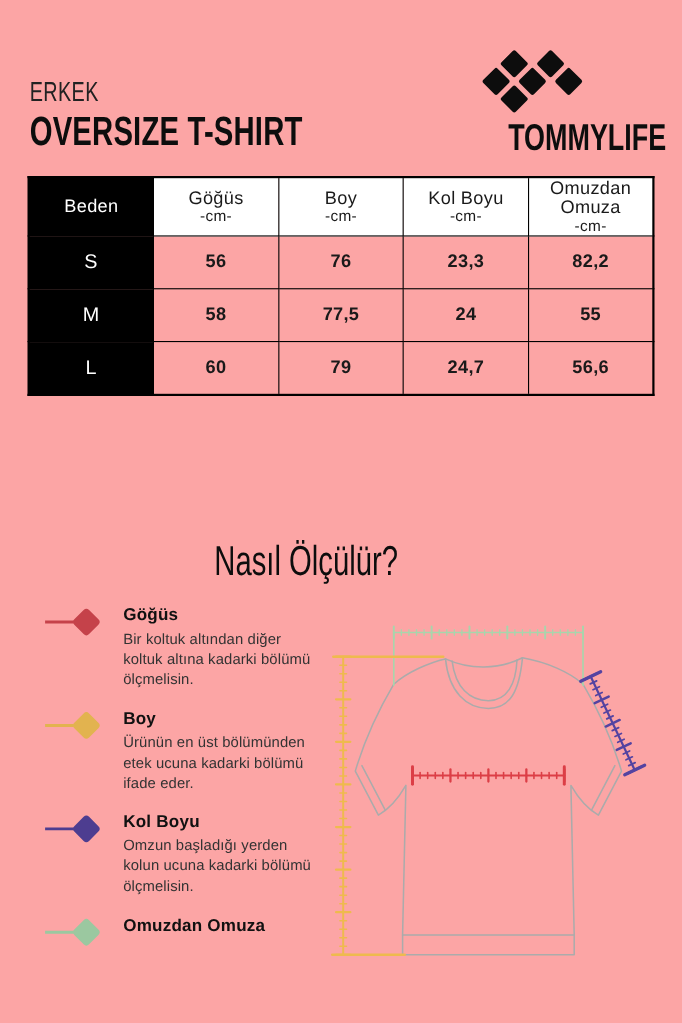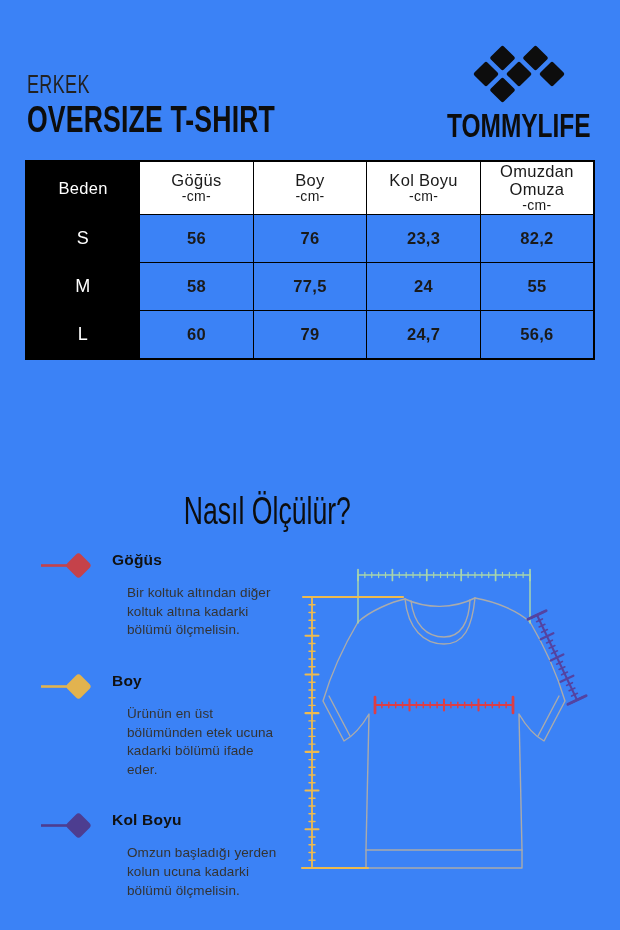--- a/index.html
+++ b/index.html
@@ -1,52 +1,52 @@
 <!DOCTYPE html>
 <html><head>
 <meta charset="utf-8">
 <style>
   html,body{margin:0;padding:0;background:#fff;}
-  .page{position:relative;width:620px;height:930px;background:#3b82f6;overflow:hidden;
+  .page{position:relative;width:620px;height:930px;background:#fca5a5;overflow:hidden;
         font-family:"Liberation Sans",sans-serif;color:#111;}
 
   
   .category{position:absolute;left:27px;top:70px;font-size:25px;font-weight:400;color:#222;
             transform:scaleX(.72);transform-origin:0 50%;letter-spacing:.5px;white-space:nowrap;}
   .product{position:absolute;left:27px;top:99px;font-size:37px;font-weight:700;color:#0d0d0d;
            transform:scaleX(.72);transform-origin:0 50%;letter-spacing:.2px;white-space:nowrap;}
   .brand{position:absolute;top:45px;right:16px;width:170px;display:flex;flex-direction:column;
-         align-items:center;gap:3px;}
+         align-items:flex-start;gap:3px;}
   .brand-name{font-size:34px;font-weight:700;color:#0d0d0d;transform:scaleX(.72);
               transform-origin:50% 50%;white-space:nowrap;letter-spacing:0;}
 
   
   table.size-table{position:absolute;left:25px;top:160px;width:570px;border-collapse:collapse;
                    table-layout:fixed;border:2.5px solid #000;}
   .size-table th,.size-table td{border:1.5px solid #000;text-align:center;vertical-align:middle;padding:0;font-weight:bold;}
   .size-table th{height:52px;background:#fff;font-weight:500;color:#1a1a1a;}
   .size-table td{height:47px;}
   .size-table .size-col{background:#000;color:#fff;border-color:#000;}
   th.size-col .label{font-size:19px;font-weight:500;letter-spacing:.6px;}
   .size-table th .label{font-size:16.5px;line-height:1.1;letter-spacing:.3px;}
   .size-table th .unit{font-size:14px;line-height:1.1;letter-spacing:.3px;}
   td.size-cell{font-size:18px;font-weight:500;letter-spacing:.8px;}
   td.val{font-size:16.5px;color:#1a1a1a;letter-spacing:.3px;}
 
   
   .measure-title{position:absolute;top:490px;left:0;width:535px;text-align:center;
-                 font-size:38px;font-weight:500;color:#0d0d0d;}
+                 font-size:38px;font-weight:500;color:#0d0d0d;padding-left:11px;}
   .measure-title .cond{display:inline-block;transform:scaleX(.7);transform-origin:50% 50%;white-space:nowrap;}
 
   .legend{position:absolute;left:40px;top:551px;width:252px;display:flex;flex-direction:column;gap:17px;}
   .legend-item{display:flex;align-items:flex-start;}
   .legend-icon{flex:0 0 54px;width:54px;height:44px;margin-top:-7px;}
   .legend-text{margin-left:18px;width:180px;}
   .legend-title{font-size:15.5px;font-weight:700;color:#111;margin:0 0 3px 0;letter-spacing:.2px;}
-  .legend-desc{font-size:13.5px;line-height:1.38;color:#333;margin:15px;letter-spacing:.1px;}
+  .legend-desc{font-size:13.5px;line-height:1.38;color:#333;margin:0;letter-spacing:.1px;}
 
   .diagram{position:absolute;left:295px;top:550px;width:325px;height:380px;}
 </style>
 </head>
 <body>
 
 <div class="page">
 
   <div class="category">ERKEK</div>
   <div class="product">OVERSIZE T-SHIRT</div>

